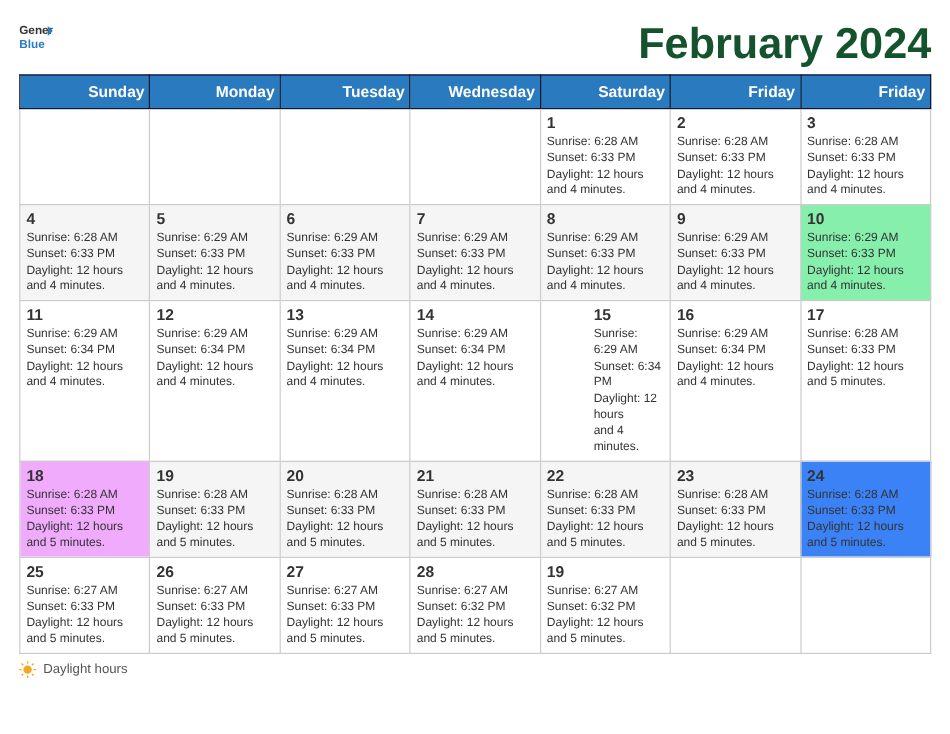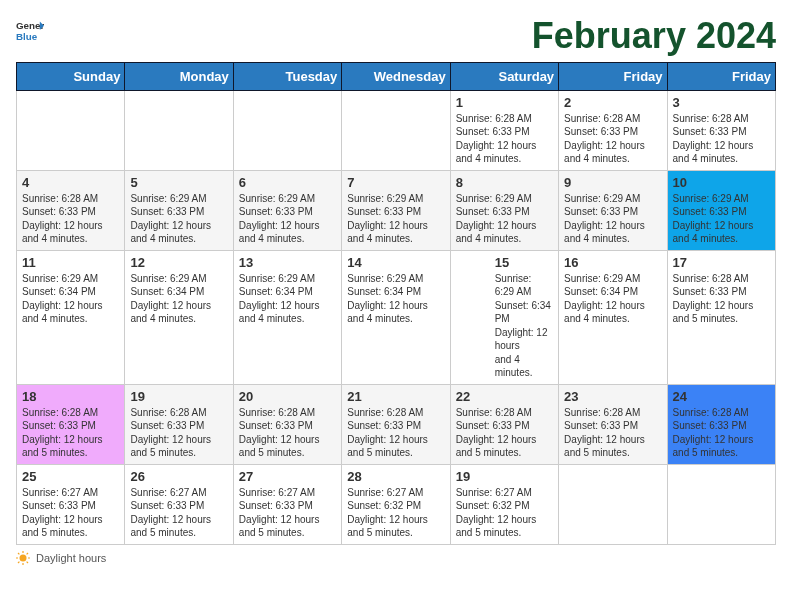--- a/index.html
+++ b/index.html
@@ -185,21 +185,21 @@
 Daylight: 12 hours
 and 4 minutes.</div>
         </td>
         <td style="background: rgb(245, 245, 245);">
           <span class="day-num">9</span>
           <div class="day-info" style="white-space: pre-line;">Sunrise: 6:29 AM
 Sunset: 6:33 PM
 Daylight: 12 hours
 and 4 minutes.</div>
         </td>
-        <td style="background: #0ea5e9;">
+        <td style="background: #86efac;">
           <span class="day-num">10</span>
           <div class="day-info" style="white-space: pre-line;">Sunrise: 6:29 AM
 Sunset: 6:33 PM
 Daylight: 12 hours
 and 4 minutes.</div>
         </td>
       </tr>
       <tr style="background: rgb(255, 255, 255);">
         <td style="background: rgb(255, 255, 255);">
           <span class="day-num">11</span>

